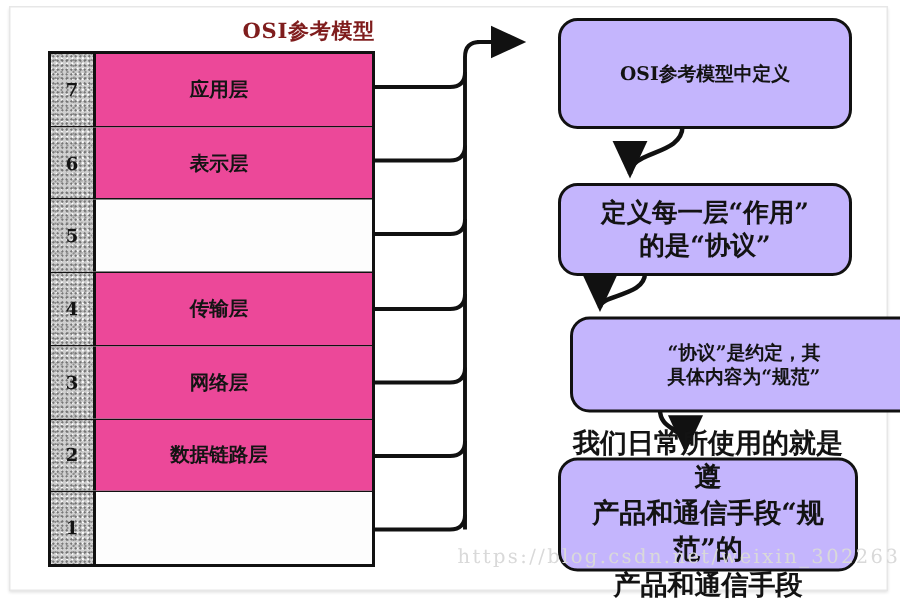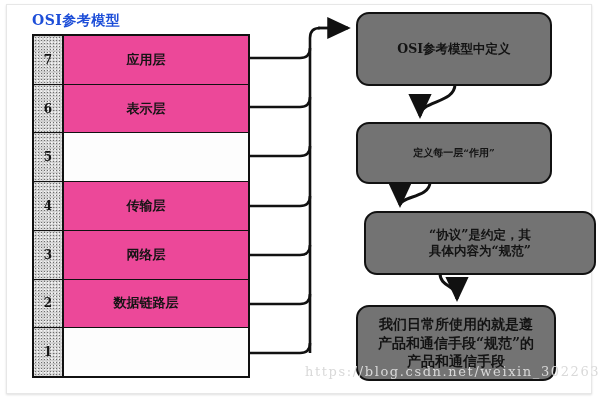--- a/index.html
+++ b/index.html
@@ -34,25 +34,25 @@
     box-shadow: 0 1px 2px rgba(0,0,0,0.12);
     box-sizing: border-box;
   }
 
   
   #osi-title {
     position: absolute;
     left: 32px;
     top: 12px;
     width: 218px;
-    text-align: left;
+    text-align: right;
     font-family: "DejaVu Serif", "Liberation Serif", serif;
     font-weight: bold;
     font-size: 14px;
-    color: #1d4ed8;
+    color: #7f1d1d;
     letter-spacing: 0.5px;
     white-space: nowrap;
   }
 
   #osi-table {
     position: absolute;
     left: 32px;
     top: 34px;
     width: 218px;
     height: 344px;
@@ -117,38 +117,39 @@
     width: 600px;
     height: 402px;
     pointer-events: none;
   }
 
   
   .note-box {
     position: absolute;
     border: 2px solid #111111;
     border-radius: 13px;
-    background: #737373;
+    background: #c4b5fd;
     box-sizing: border-box;
     display: flex;
     align-items: center;
     justify-content: center;
     text-align: center;
     font-family: "DejaVu Serif", "Liberation Serif", serif;
     font-weight: bold;
     color: #131313;
     line-height: 1.32;
     padding: 2px 6px;
+    margin-left: 16px;
   }
   .note-box .note-text { display: block; }
 
   #note-1 { left: 356px; top: 12px; width: 196px; height: 74px; font-size: 12.5px; }
-  #note-2 { left: 356px; top: 122px; width: 196px; height: 62px; font-size: 10px; }
+  #note-2 { left: 356px; top: 122px; width: 196px; height: 62px; font-size: 17px; }
   #note-3 { left: 364px; top: 211px; width: 232px; height: 64px; font-size: 12.5px; }
-  #note-4 { left: 356px; top: 305px; width: 200px; height: 76px; font-size: 14px; }
+  #note-4 { left: 356px; top: 305px; width: 200px; height: 76px; font-size: 18px; }
 
   
   #watermark {
     position: absolute;
     left: 305px;
     top: 364px;
     font-family: "DejaVu Serif", "Liberation Serif", serif;
     font-size: 13px;
     color: #d9d9d9;
     letter-spacing: 1.6px;
@@ -232,20 +233,21 @@
 
   <div class="note-box" id="note-1">
     <span>
       <span class="note-text">OSI参考模型中定义</span>
     </span>
   </div>
 
   <div class="note-box" id="note-2">
     <span>
       <span class="note-text">定义每一层“作用”</span>
+      <span class="note-text">的是“协议”</span>
     </span>
   </div>
 
   <div class="note-box" id="note-3">
     <span>
       <span class="note-text">“协议”是约定，其</span>
       <span class="note-text">具体内容为“规范”</span>
     </span>
   </div>
 

